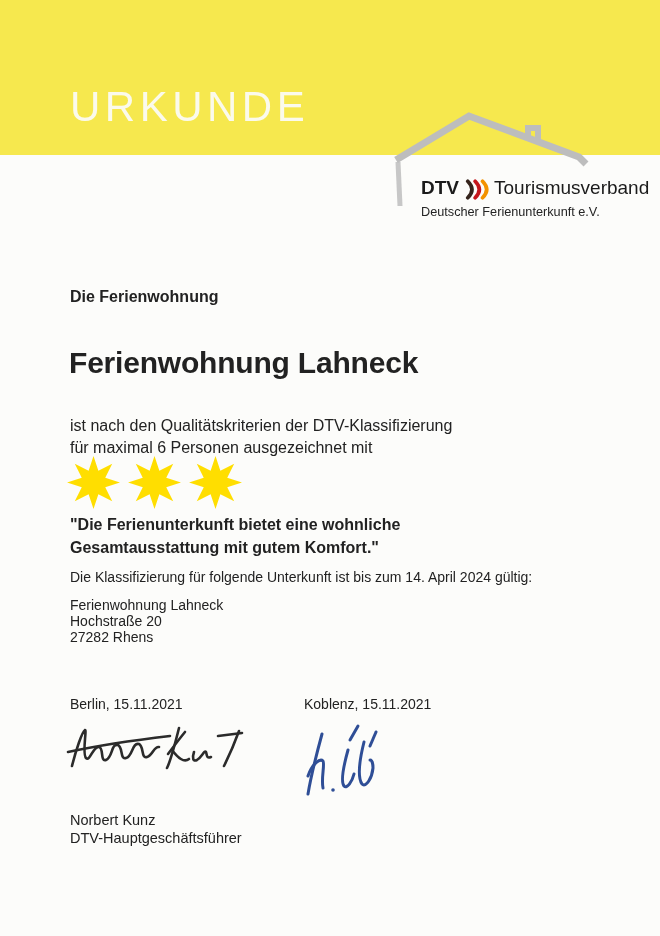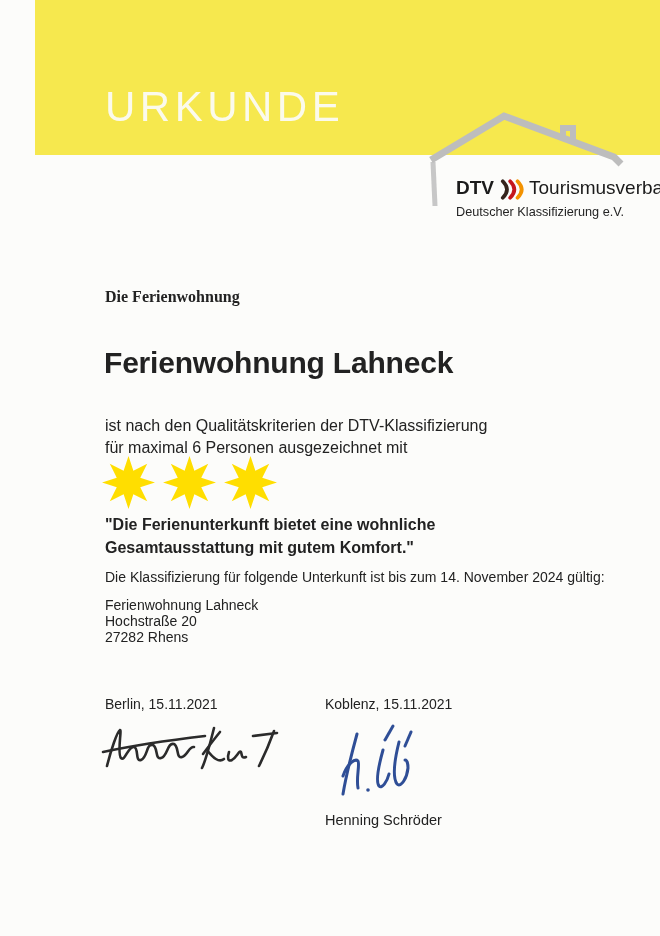--- a/index.html
+++ b/index.html
@@ -4,21 +4,21 @@
 <style>
   html,body{margin:0;padding:0;}
   body{
     width:660px;height:936px;
     background:#FCFCFA;
     font-family:"Liberation Sans",sans-serif;
     color:var(--text-black,#222);
     position:relative;overflow:hidden;
   }
   .abs{position:absolute;}
-  .page{position:absolute;inset:0;margin-left:35px;}
+  .page{position:absolute;inset:0;}
 
   .banner{
     left:0;top:0;width:660px;height:155px;
     background:var(--banner-yellow,#F6E84E);
   }
   .banner-title{
     left:70px;top:86px;
     font-size:42px;line-height:42px;font-weight:400;
     letter-spacing:4.5px;
     color:var(--banner-text,#FBFAEC);
@@ -31,32 +31,32 @@
     font-size:19px;line-height:24px;white-space:nowrap;
   }
   .brand{font-weight:700;color:#1b1b1b;}
   .chevrons{margin:2px 5px 0 6px;}
   .wordmark{font-weight:400;color:#1b1b1b;}
   .logo-subtitle{
     left:421px;top:205px;
     font-size:12.7px;line-height:14px;color:#242424;white-space:nowrap;
   }
 
-  .intro-label{left:70px;top:288px;font-size:16px;font-weight:700;font-family:Liberation Serif, serif;}
+  .intro-label{left:70px;top:288px;font-size:16px;font-weight:700;}
   .property-name{left:69px;top:346px;font-size:30px;font-weight:700;letter-spacing:-0.2px;}
   .award-text{left:70px;top:415px;font-size:16px;font-weight:400;line-height:22px;}
   .stars-row{left:66px;top:455px;display:flex;gap:6px;}
   .star{display:block;}
   .star polygon{fill:var(--star-yellow,#FFDE00);}
   .quote{left:70px;top:514px;font-size:16px;font-weight:700;line-height:22.5px;}
   .validity{left:70px;top:569px;font-size:14px;}
   .address{left:70px;top:598px;font-size:14px;line-height:15.8px;}
 
   .col-left{left:70px;}
-  .col-right{left:290px;}
+  .col-right{left:304px;}
   .place-date{top:696px;font-size:14px;}
   .sig-left{left:66px;top:716px;}
   .sig-right{left:296px;top:720px;}
   .sig-black path{stroke:#2b2b2b;stroke-width:2.6;fill:none;stroke-linecap:round;stroke-linejoin:round;}
   .sig-blue path{stroke:var(--signature-blue,#2F4E96);stroke-width:3;fill:none;stroke-linecap:round;stroke-linejoin:round;}
   .sig-blue circle{fill:var(--signature-blue,#2F4E96);}
   .signatory{top:812px;font-size:14.5px;line-height:17.5px;}
 
   .house-stroke{stroke:var(--logo-gray,#BDBDBD);fill:none;}
   .chev-dark{stroke:var(--chevron-dark,#35241C);}
@@ -78,21 +78,21 @@
   </svg>
   <div class="abs brand-row">
     <span class="brand">DTV</span>
     <svg class="chevrons" width="24" height="21" viewBox="0 0 26 22">
       <path class="chev-dark" d="M3,2 Q12,11 3,20" stroke-width="4" fill="none" stroke-linecap="round"></path>
       <path class="chev-red" d="M11,2 Q20,11 11,20" stroke-width="4" fill="none" stroke-linecap="round"></path>
       <path class="chev-orange" d="M19,2 Q28,11 19,20" stroke-width="4" fill="none" stroke-linecap="round"></path>
     </svg>
     <span class="wordmark">Tourismusverband</span>
   </div>
-  <div class="abs logo-subtitle">Deutscher Klassifizierung e.V.</div>
+  <div class="abs logo-subtitle">Deutscher Ferienunterkunft e.V.</div>
 
   <div class="abs intro-label">Die Ferienwohnung</div>
 
   <div class="abs property-name">Ferienwohnung Lahneck</div>
 
   <div class="abs award-text">
     <div>ist nach den Qualitätskriterien der DTV-Klassifizierung</div>
     <div>für maximal 6 Personen ausgezeichnet mit</div>
   </div>
 
@@ -106,21 +106,21 @@
       <svg width="55" height="55" viewBox="-52 -52 104 104" class="star">
         <polygon points="0.0,-50.0 9.2,-22.2 35.4,-35.4 22.2,-9.2 50.0,0.0 22.2,9.2 35.4,35.4 9.2,22.2 0.0,50.0 -9.2,22.2 -35.4,35.4 -22.2,9.2 -50.0,0.0 -22.2,-9.2 -35.4,-35.4 -9.2,-22.2"></polygon>
       </svg>
     </div>
 
   <div class="abs quote">
     <div>"Die Ferienunterkunft bietet eine wohnliche</div>
     <div>Gesamtausstattung mit gutem Komfort."</div>
   </div>
 
-  <div class="abs validity">Die Klassifizierung für folgende Unterkunft ist bis zum 14. November 2024 gültig:</div>
+  <div class="abs validity">Die Klassifizierung für folgende Unterkunft ist bis zum 14. April 2024 gültig:</div>
 
   <div class="abs address">
     <div>Ferienwohnung Lahneck</div>
     <div>Hochstraße 20</div>
     <div>27282 Rhens</div>
   </div>
 
   <div class="abs col-left place-date">Berlin, 15.11.2021</div>
   <div class="abs col-right place-date">Koblenz, 15.11.2021</div>
 
@@ -138,17 +138,20 @@
   <svg class="abs sig-right sig-blue" width="100" height="82" viewBox="0 0 100 82">
     <path d="M62,6 L54,20"></path>
     <path d="M26,14 C20,36 14,62 12,74"></path>
     <path d="M12,56 C16,44 24,38 27,41 C29,44 25,58 27,68"></path>
     <circle cx="37" cy="70" r="1.8"></circle>
     <path d="M52,30 C47,48 45,62 48,66 C51,69 56,62 58,54"></path>
     <path d="M68,22 C63,42 62,58 66,64 C70,68 76,58 77,48 C77,44 76,40 74,40"></path>
     <path d="M80,12 L74,26"></path>
   </svg>
 
+  <div class="abs col-left signatory">
+    <div>Norbert Kunz</div>
+    <div>DTV-Hauptgeschäftsführer</div>
+  </div>
   <div class="abs col-right signatory">
-    <div>Henning Schröder</div>
   </div>
 
 </div>
 
 </body></html>

